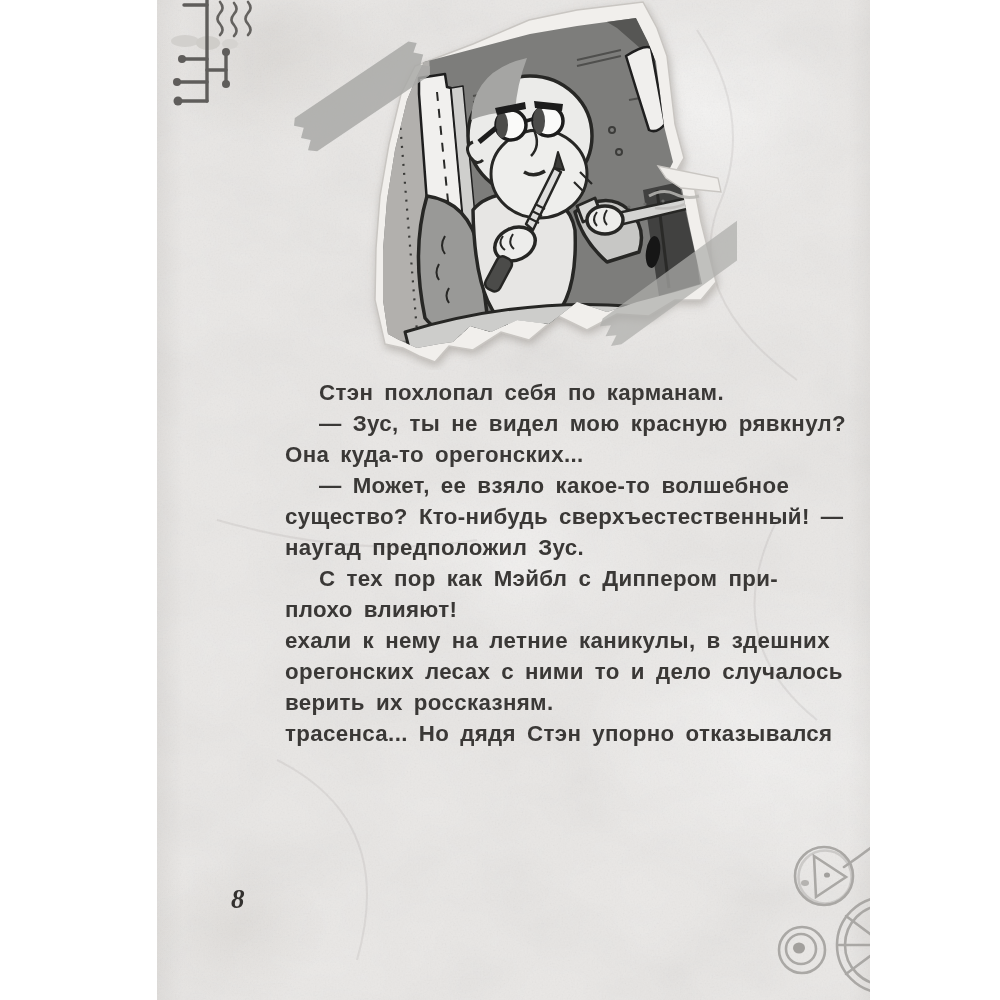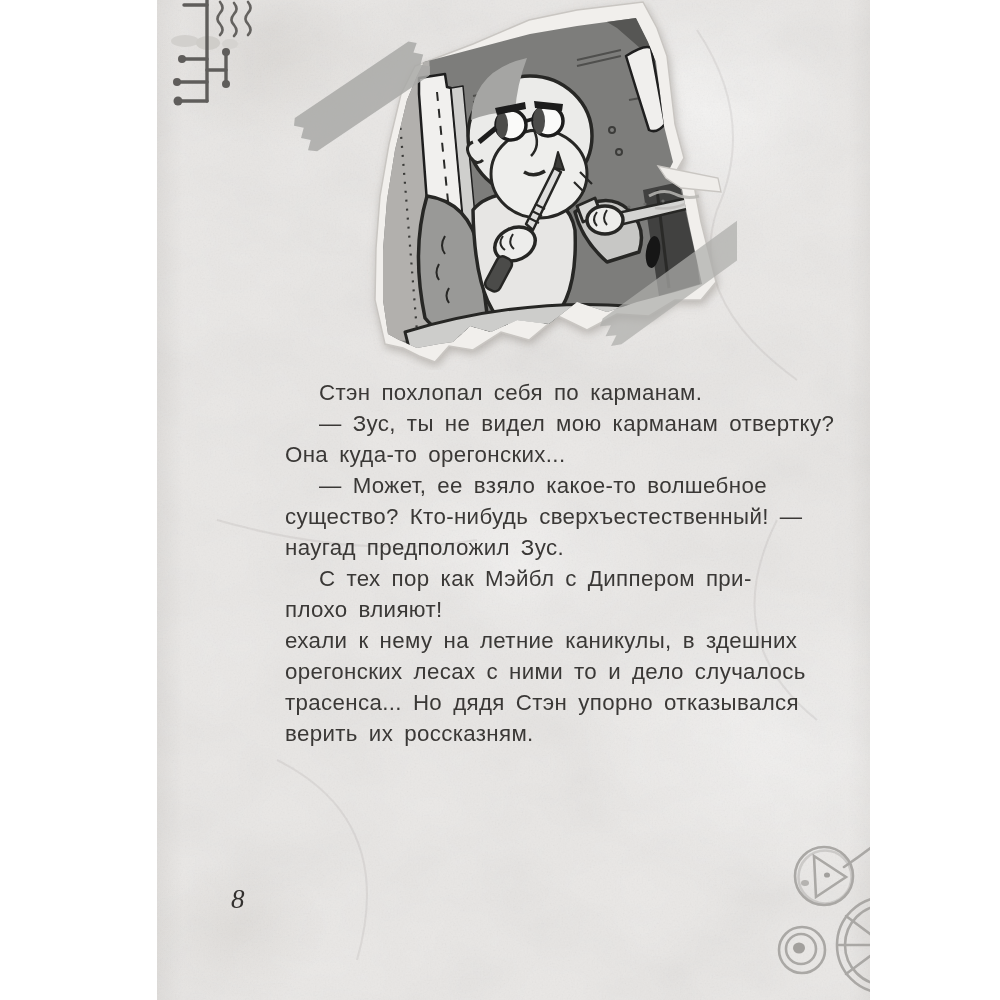--- a/index.html
+++ b/index.html
@@ -8,21 +8,21 @@
   .page{position:absolute;left:157px;top:0;width:713px;height:1000px;
         background-color:#eae8e6;
         background-image:
           radial-gradient(160px 120px at 540px 110px, rgba(255,255,255,.55), transparent),
           radial-gradient(120px 90px at 120px 60px, rgba(201,197,192,.35), transparent),
           radial-gradient(200px 160px at 620px 740px, rgba(255,255,255,.40), transparent),
           radial-gradient(90px 70px at 80px 930px, rgba(203,199,194,.30), transparent),
           radial-gradient(140px 100px at 360px 560px, rgba(255,255,255,.35), transparent),
           linear-gradient(90deg, rgba(160,155,150,.14), transparent 26px),
           linear-gradient(270deg, rgba(160,155,150,.12), transparent 22px);
-        overflow:hidden;}
+        overflow:hidden;font-weight:bold;}
   .layer{position:absolute;pointer-events:none;}
   .texture{left:0;top:0;width:713px;height:1000px;}
   .doodle-tl{left:13px;top:0;width:110px;height:118px;}
   .doodle-br{left:588px;top:820px;width:125px;height:180px;}
   .photo-wrap{position:absolute;left:120px;top:0;width:460px;height:370px;}
   .bodytext{position:absolute;left:128px;top:377px;width:512px;color:#3a3836;
             font-size:22.3px;line-height:31px;letter-spacing:.35px;word-spacing:4.5px;}
   .bline{white-space:pre;height:31px;}
   .bline.ind{padding-left:34px;}
   .pagenum{position:absolute;left:74px;top:884px;font-family:"Liberation Serif", serif;
@@ -184,31 +184,31 @@
           <polygon points="381,166 441,178 444,192 404,188 389,178" fill="#efedea" stroke="#c9c6c2" stroke-width="1.3"></polygon>
         </g>
 
         <use href="#tapeShape" transform="translate(12,122) rotate(-34)" fill="#a9a9a7" opacity="0.85"></use>
         <use href="#tapeShape" transform="translate(318,324) rotate(-36) scale(1.35,0.8)" fill="#adadab" opacity="0.72"></use>
       </svg>
     </div>
 
     <div class="bodytext">
         <div class="bline ind">Стэн похлопал себя по карманам.</div>
-        <div class="bline ind">— Зус, ты не видел мою карманам отвертку?</div>
+        <div class="bline ind">— Зус, ты не видел мою красную рявкнул?</div>
         <div class="bline">Она куда-то орегонских...</div>
         <div class="bline ind">— Может, ее взяло какое-то волшебное</div>
         <div class="bline">существо? Кто-нибудь сверхъестественный! —</div>
         <div class="bline">наугад предположил Зус.</div>
         <div class="bline ind">С тех пор как Мэйбл с Диппером при-</div>
         <div class="bline">плохо влияют!</div>
         <div class="bline">ехали к нему на летние каникулы, в здешних</div>
         <div class="bline">орегонских лесах с ними то и дело случалось</div>
+        <div class="bline">верить их россказням.</div>
         <div class="bline">трасенса... Но дядя Стэн упорно отказывался</div>
-        <div class="bline">верить их россказням.</div>
       </div>
 
     <div class="pagenum">8</div>
 
     <svg class="layer doodle-br" viewBox="0 0 125 180" width="125" height="180">
       <g stroke="#a4a29f" stroke-width="2.6" fill="none" stroke-linecap="round" opacity="0.9">
         <g>
           <circle cx="79" cy="56" r="29"></circle>
           <circle cx="80" cy="57" r="26.5" opacity="0.45"></circle>
           <polygon points="69,36 101,57 71,77"></polygon>

